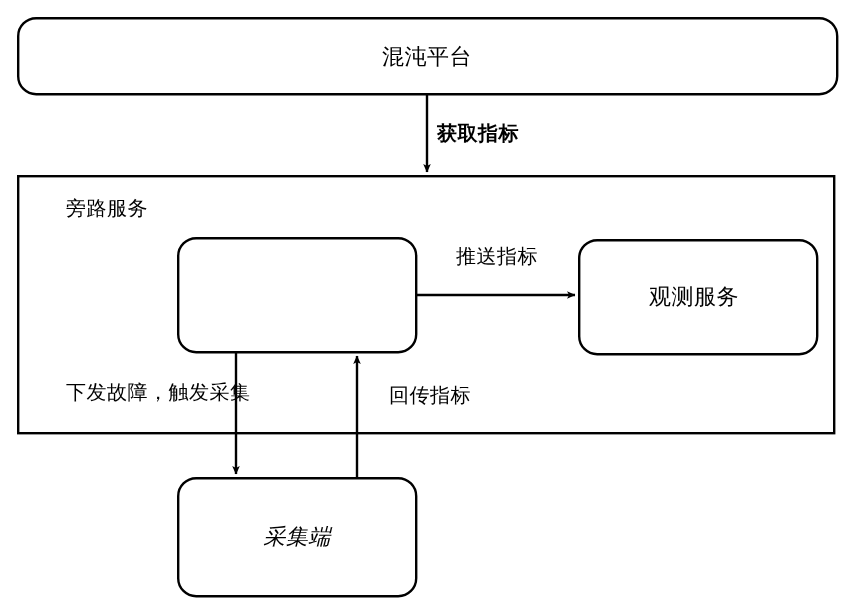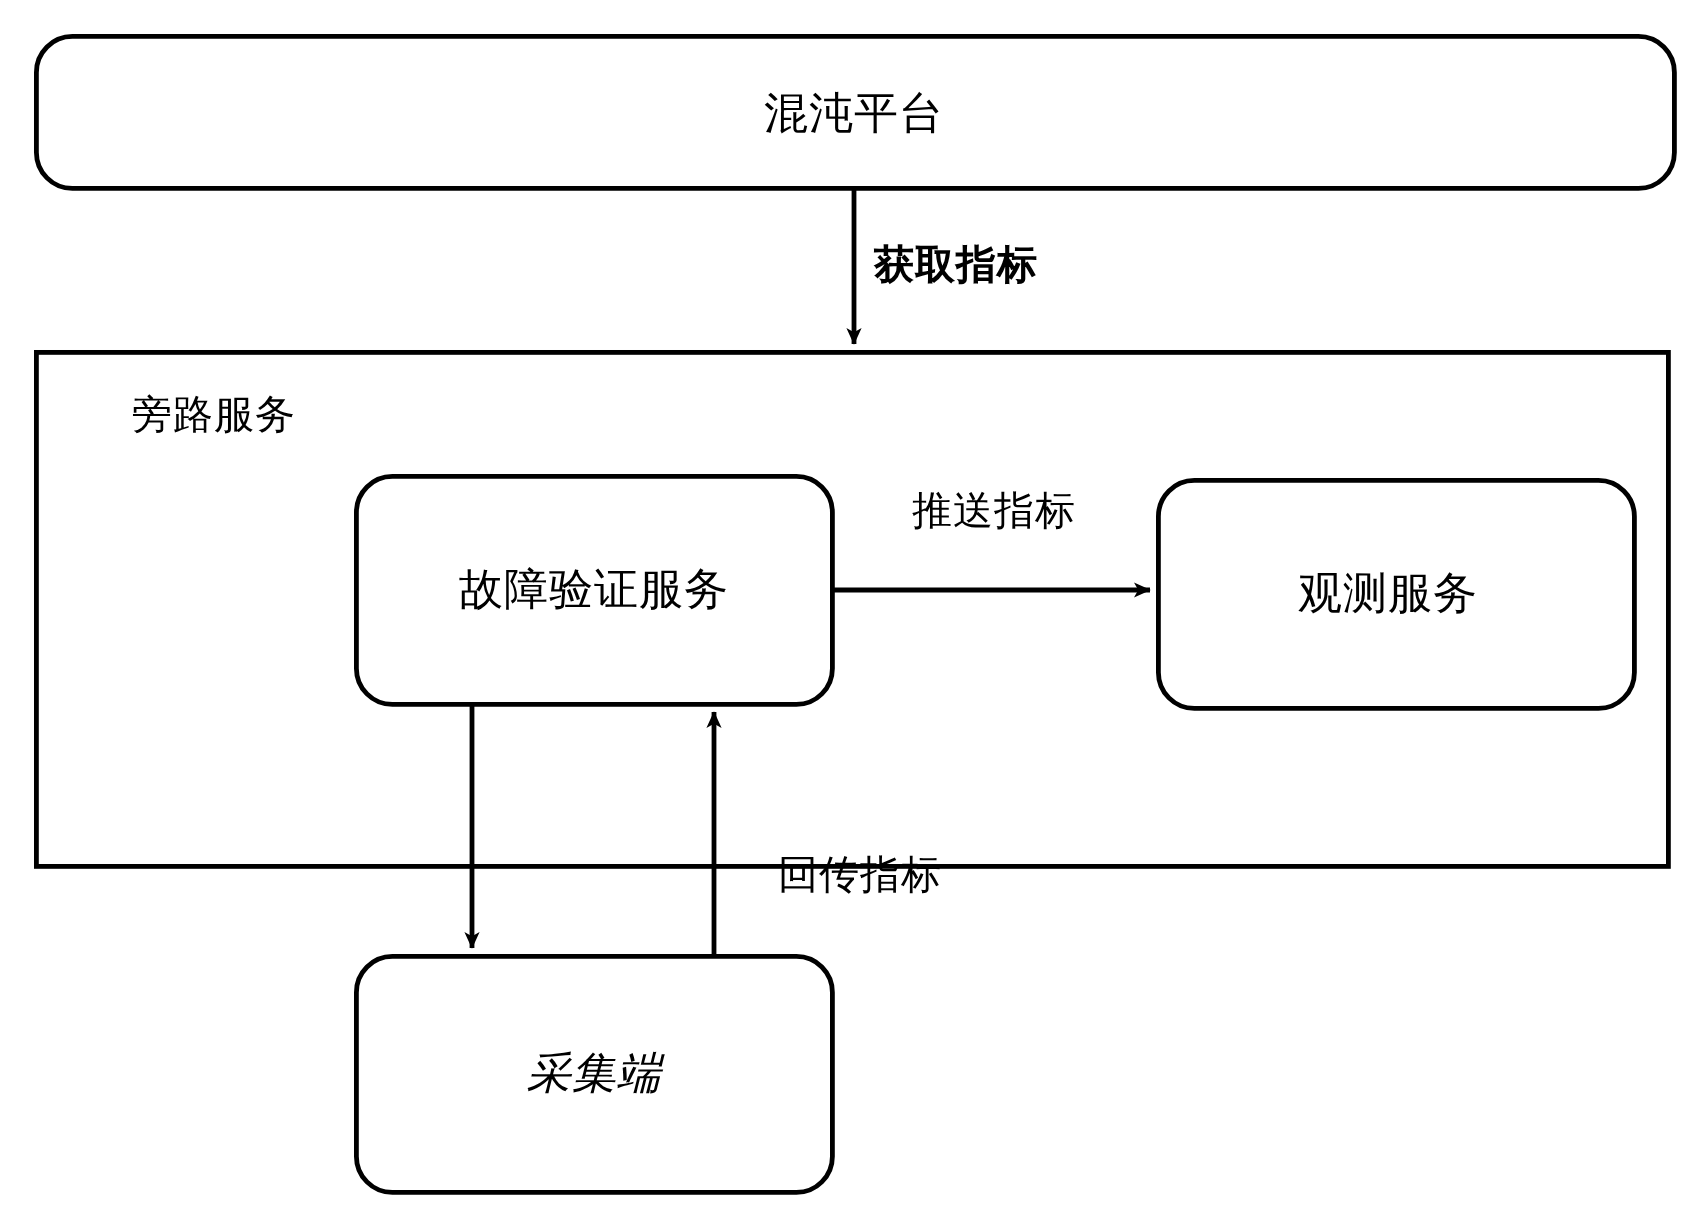--- a/index.html
+++ b/index.html
@@ -75,28 +75,28 @@
 
     <line x1="417" y1="295" x2="575" y2="295" stroke="#000000" stroke-width="2.4" marker-end="url(#arrowhead)"></line>
 
     <line x1="236" y1="353" x2="236" y2="474" stroke="#000000" stroke-width="2.4" marker-end="url(#arrowhead)"></line>
 
     <line x1="357" y1="477" x2="357" y2="356" stroke="#000000" stroke-width="2.4" marker-end="url(#arrowhead)"></line>
   </svg>
 
   <div class="node-label center-x" style="left:427px; top:46px;">混沌平台</div>
 
-  <div class="node-label center-x" style="left:297px; top:284px;">故障验证服务</div>
 
   <div class="node-label center-x" style="left:694px; top:286px;">观测服务</div>
 
   <div class="node-label center-x" style="left:297px; top:526px;font-style:italic;">采集端</div>
 
   <div class="group-label" style="left:66px; top:200px;font-family:Liberation Mono, monospace;">旁路服务</div>
 
   <div class="edge-label" style="left:437px; top:123px;font-weight:bold;">获取指标</div>
 
   <div class="edge-label center-x" style="left:497px; top:246px;">推送指标</div>
 
+  <div class="edge-label" style="left:66px; top:382px;">下发故障，触发采集</div>
 
-  <div class="edge-label" style="left:389px; top:385px;margin-top:43px;">回传指标</div>
+  <div class="edge-label" style="left:389px; top:385px;">回传指标</div>
 
 </div>
 
 </body></html>

